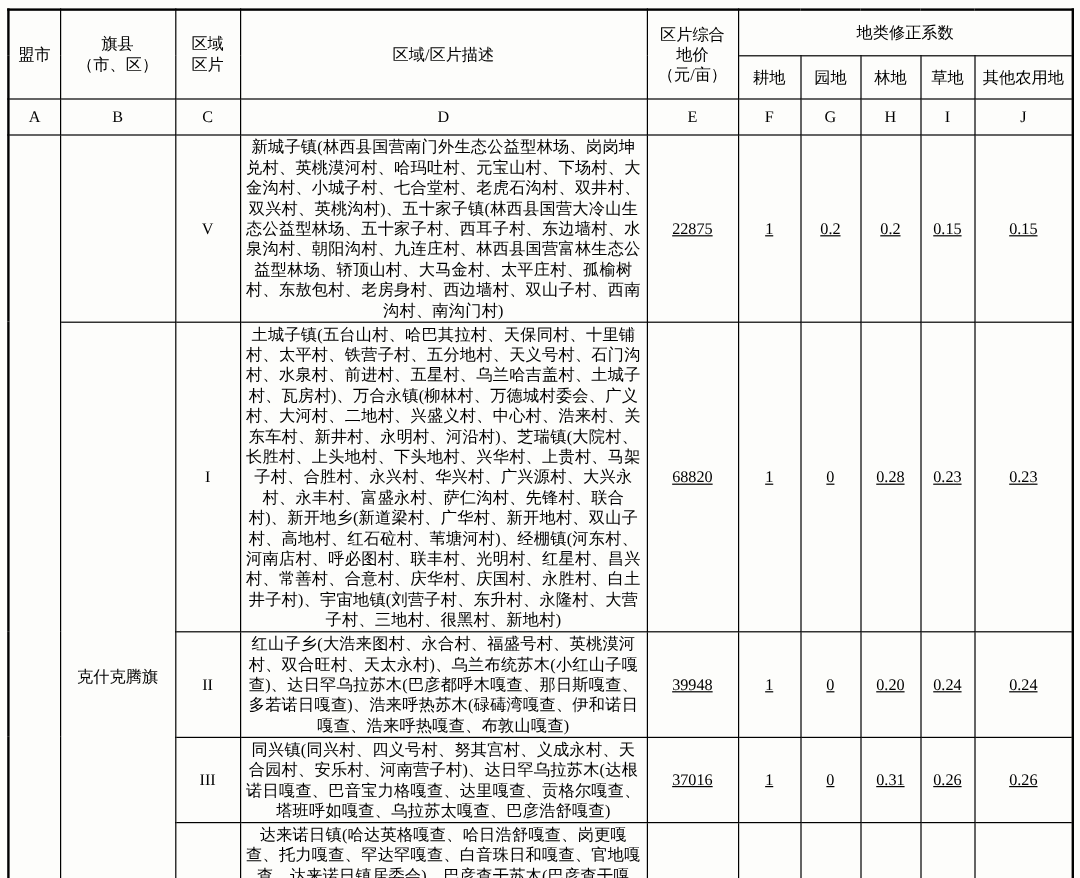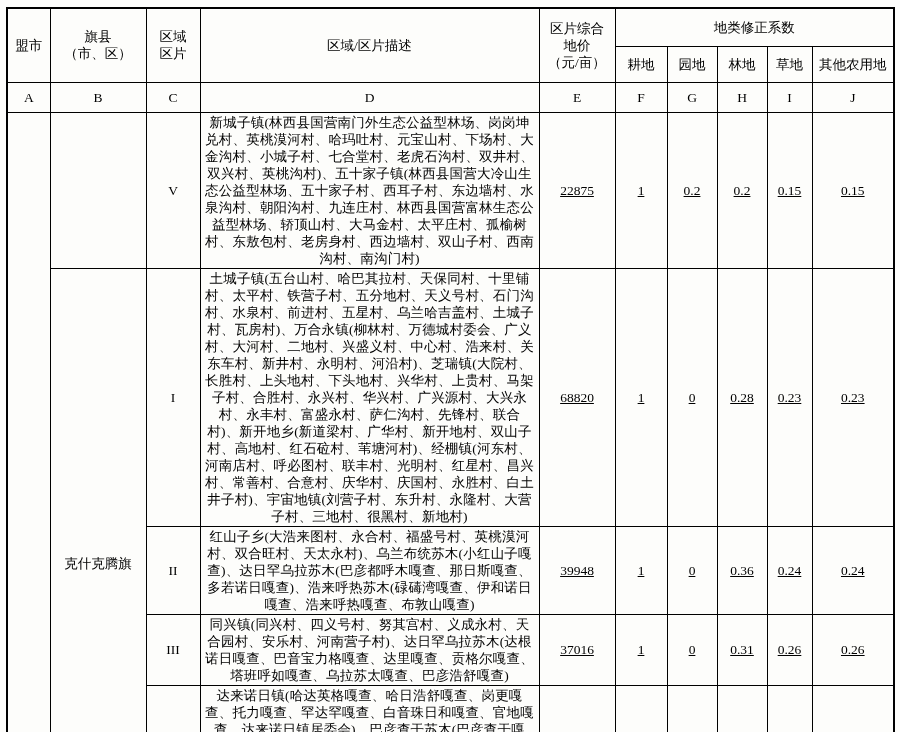--- a/index.html
+++ b/index.html
@@ -127,21 +127,21 @@
         <td class="num">0.28</td>
         <td class="num">0.23</td>
         <td class="num">0.23</td>
       </tr>
       <tr class="row-ii">
         <td>II</td>
         <td class="desc-cell">红山子乡(大浩来图村、永合村、福盛号村、英桃漠河村、双合旺村、天太永村)、乌兰布统苏木(小红山子嘎查)、达日罕乌拉苏木(巴彦都呼木嘎查、那日斯嘎查、多若诺日嘎查)、浩来呼热苏木(碌碡湾嘎查、伊和诺日嘎查、浩来呼热嘎查、布敦山嘎查)</td>
         <td class="num">39948</td>
         <td class="num">1</td>
         <td class="num">0</td>
-        <td class="num">0.36</td>
+        <td class="num">0.20</td>
         <td class="num">0.24</td>
         <td class="num">0.24</td>
       </tr>
       <tr class="row-iii">
         <td>III</td>
         <td class="desc-cell">同兴镇(同兴村、四义号村、努其宫村、义成永村、天合园村、安乐村、河南营子村)、达日罕乌拉苏木(达根诺日嘎查、巴音宝力格嘎查、达里嘎查、贡格尔嘎查、塔班呼如嘎查、乌拉苏太嘎查、巴彦浩舒嘎查)</td>
         <td class="num">37016</td>
         <td class="num">1</td>
         <td class="num">0</td>
         <td class="num">0.31</td>

